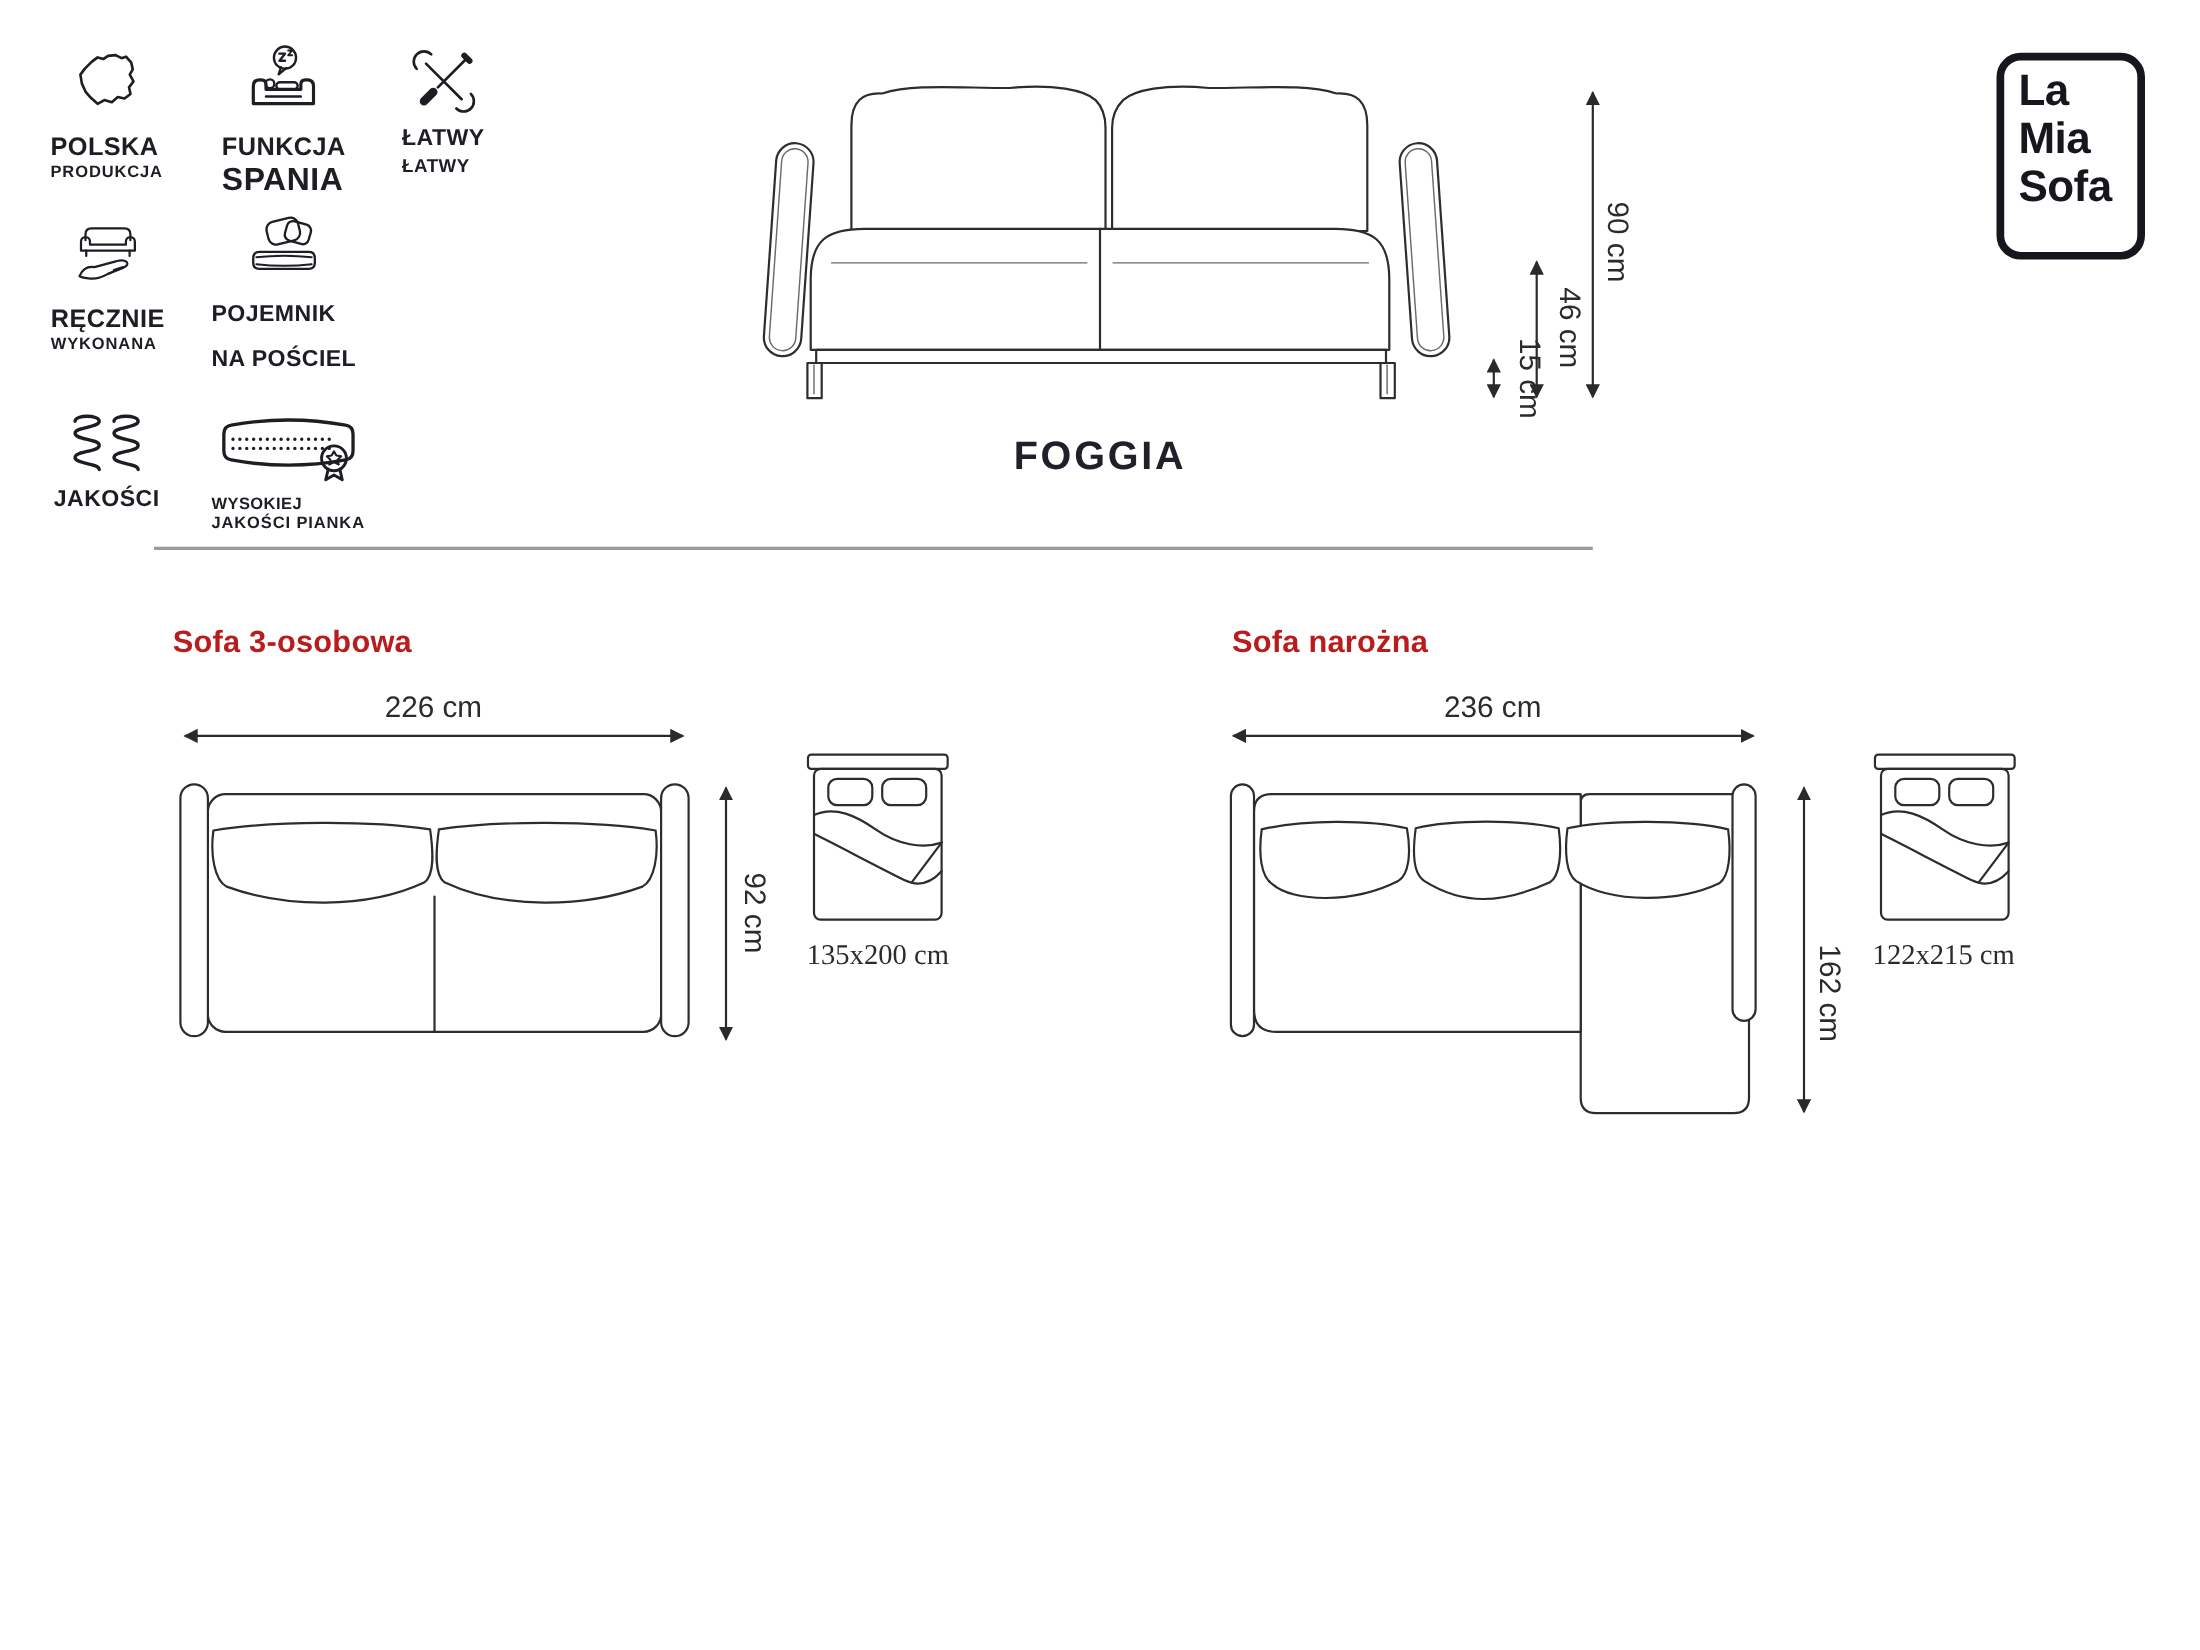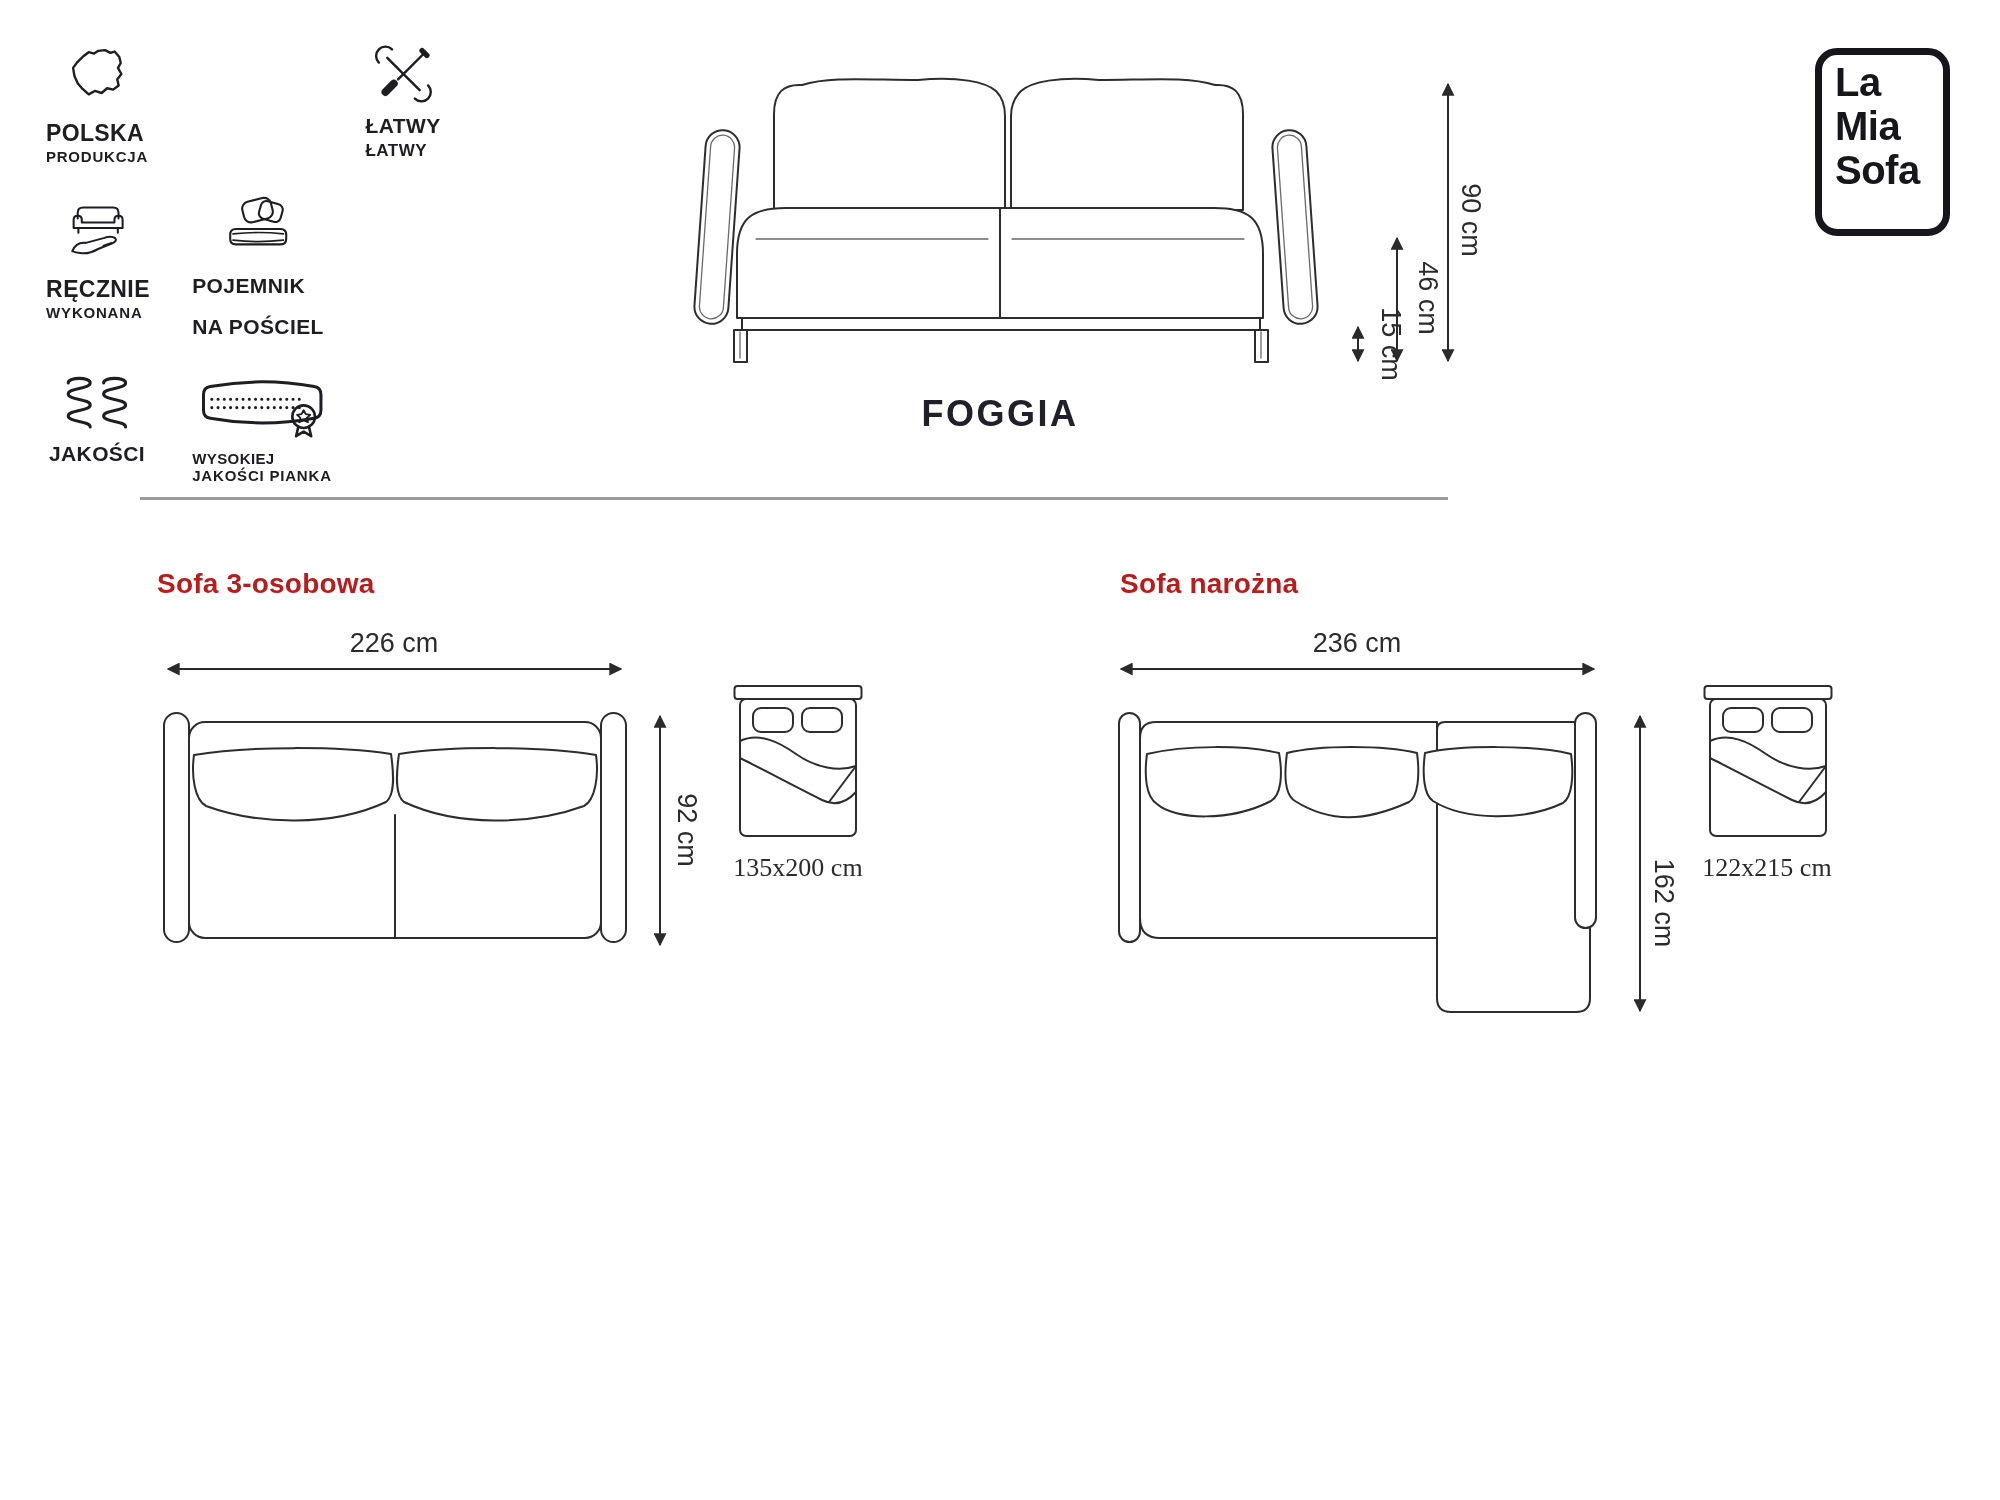--- a/index.html
+++ b/index.html
@@ -46,20 +46,34 @@
 <div class="canvas">
 
   <div class="feature" style="left:97px;top:42px">
     <svg width="68" height="68" viewBox="0 0 100 100">
       <path class="st" style="stroke-width:3.5" d="M 30,21 L 38,15 L 46,17 L 52,13 L 62,12 L 70,16 L 76,14 L 83,22 L 85,31 L 81,38 L 86,47 L 80,55 L 82,64 L 74,70 L 65,68 L 57,75 L 47,72 L 38,77 L 29,69 L 22,61 L 17,50 L 15,38 L 21,30 Z"></path>
     </svg>
     <div class="fl1">POLSKA</div>
     <div class="fl2">PRODUKCJA</div>
   </div>
 
+  <div class="feature f-spania" style="left:258px;top:38px">
+    <svg width="72" height="72" viewBox="0 0 100 100">
+      <circle class="st3" cx="52" cy="20" r="14"></circle>
+      <path class="st3" d="M 47,32 L 44,41 L 54,33"></path>
+      <path class="st3" d="M 45,15 H 52 L 45,24 H 52"></path>
+      <path class="st3" style="stroke-width:2.4" d="M 56,11 H 61 L 56,17 H 61"></path>
+      <circle class="st3" cx="33" cy="53" r="5.5"></circle>
+      <rect class="st3" x="41" y="51" width="27" height="9" rx="4.5"></rect>
+      <path class="st" d="M 12,78 L 12,56 Q 12,48 20,48 L 22,48 Q 28,48 28,54 L 28,60 L 72,60 L 72,54 Q 72,48 78,48 L 80,48 Q 88,48 88,56 L 88,78 Z"></path>
+      <line class="st3" x1="28" y1="69" x2="72" y2="69"></line>
+    </svg>
+    <div class="fl1">FUNKCJA</div>
+    <div class="fl2">SPANIA</div>
+  </div>
 
   <div class="feature f-latwy" style="left:403px;top:44px">
     <svg width="60" height="60" viewBox="0 0 100 100">
       <path class="st" d="M 31,9 A 14,14 0 1 0 9,31"></path>
       <path class="st" d="M 23,23 L 77,77"></path>
       <path class="st" d="M 69,91 A 14,14 0 1 0 91,69"></path>
       <path class="st" style="stroke-width:9" d="M 81,11 L 89,19"></path>
       <path class="st" d="M 85,15 L 41,59"></path>
       <path class="st" style="stroke-width:13" d="M 34,66 L 20,80"></path>
     </svg>

